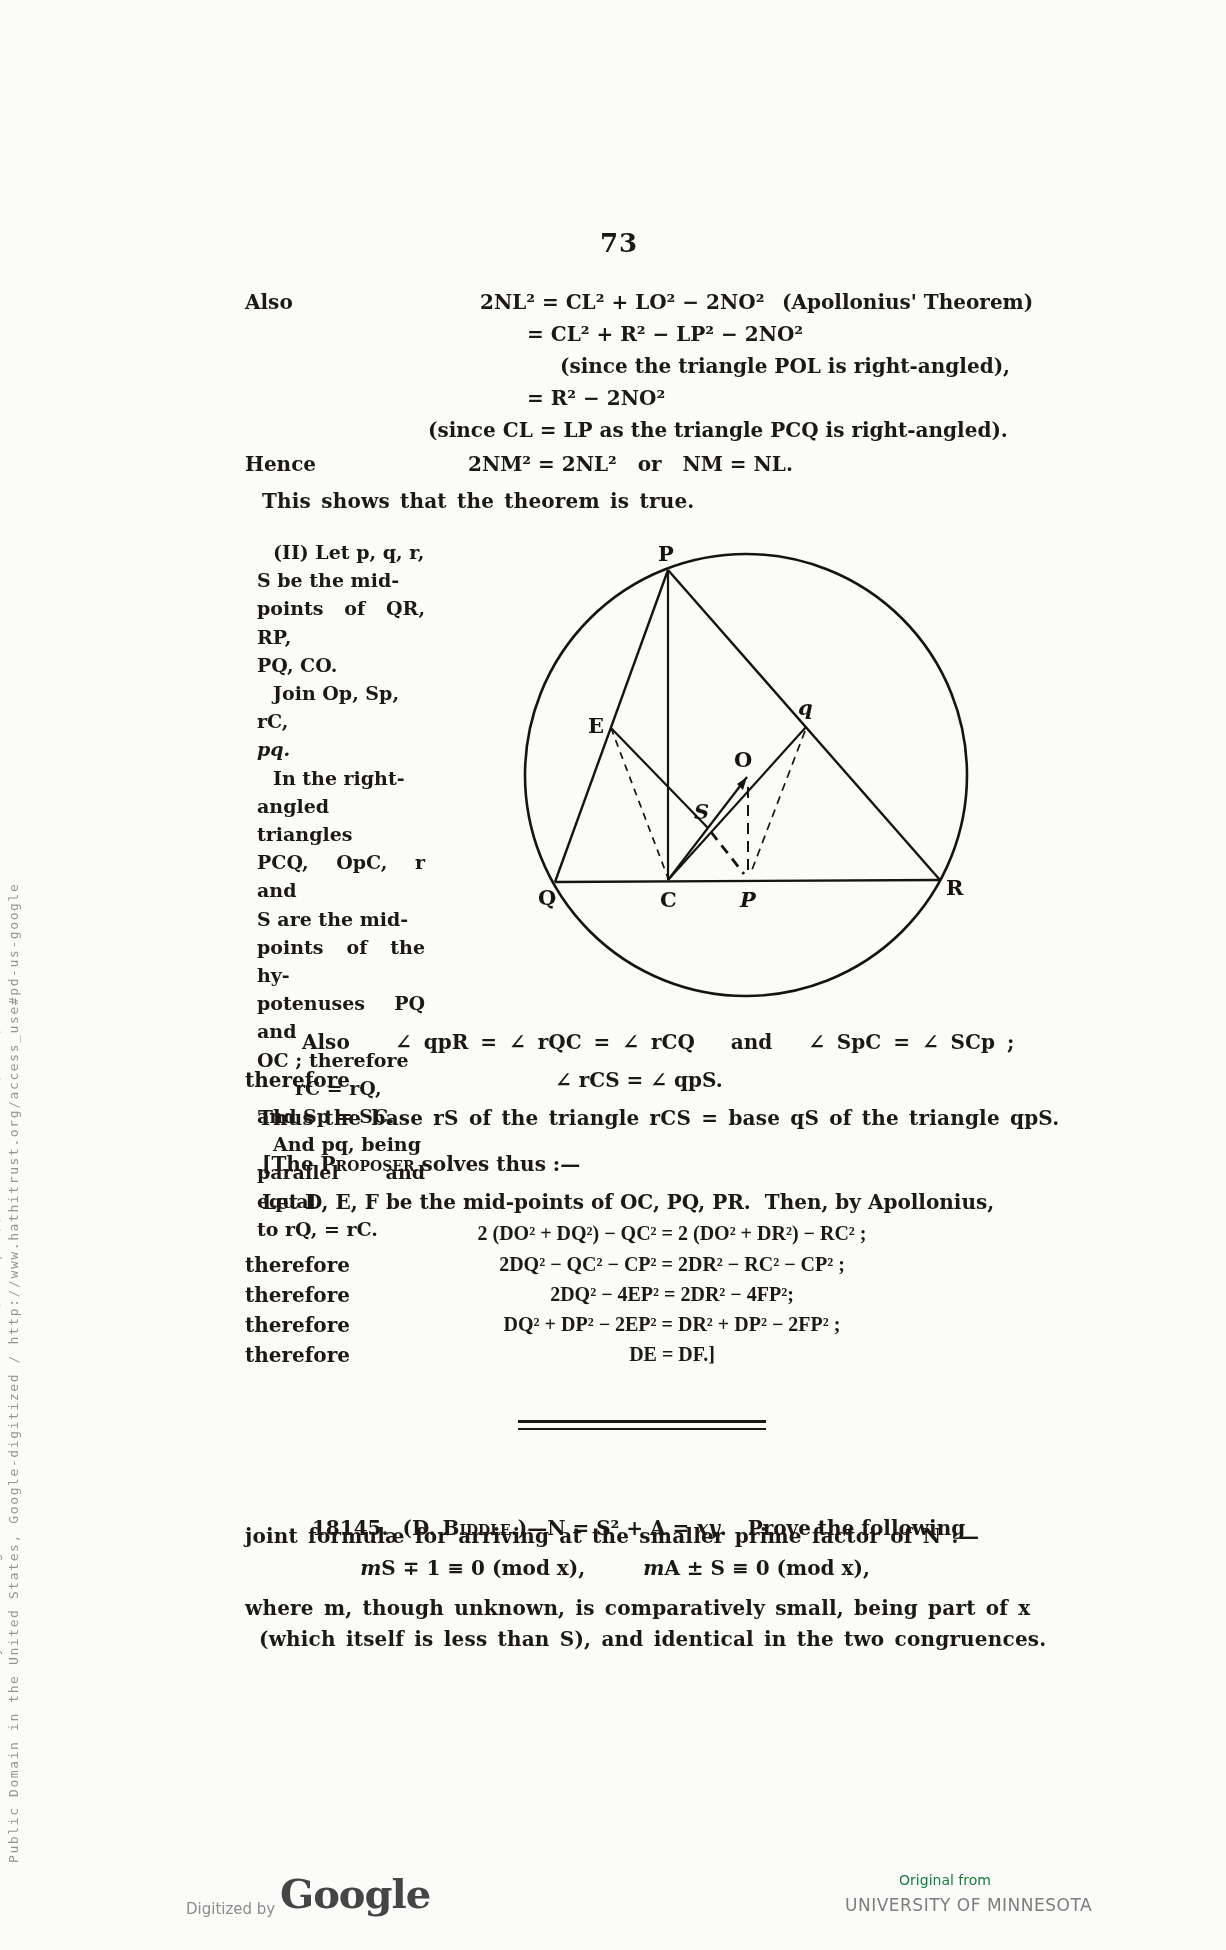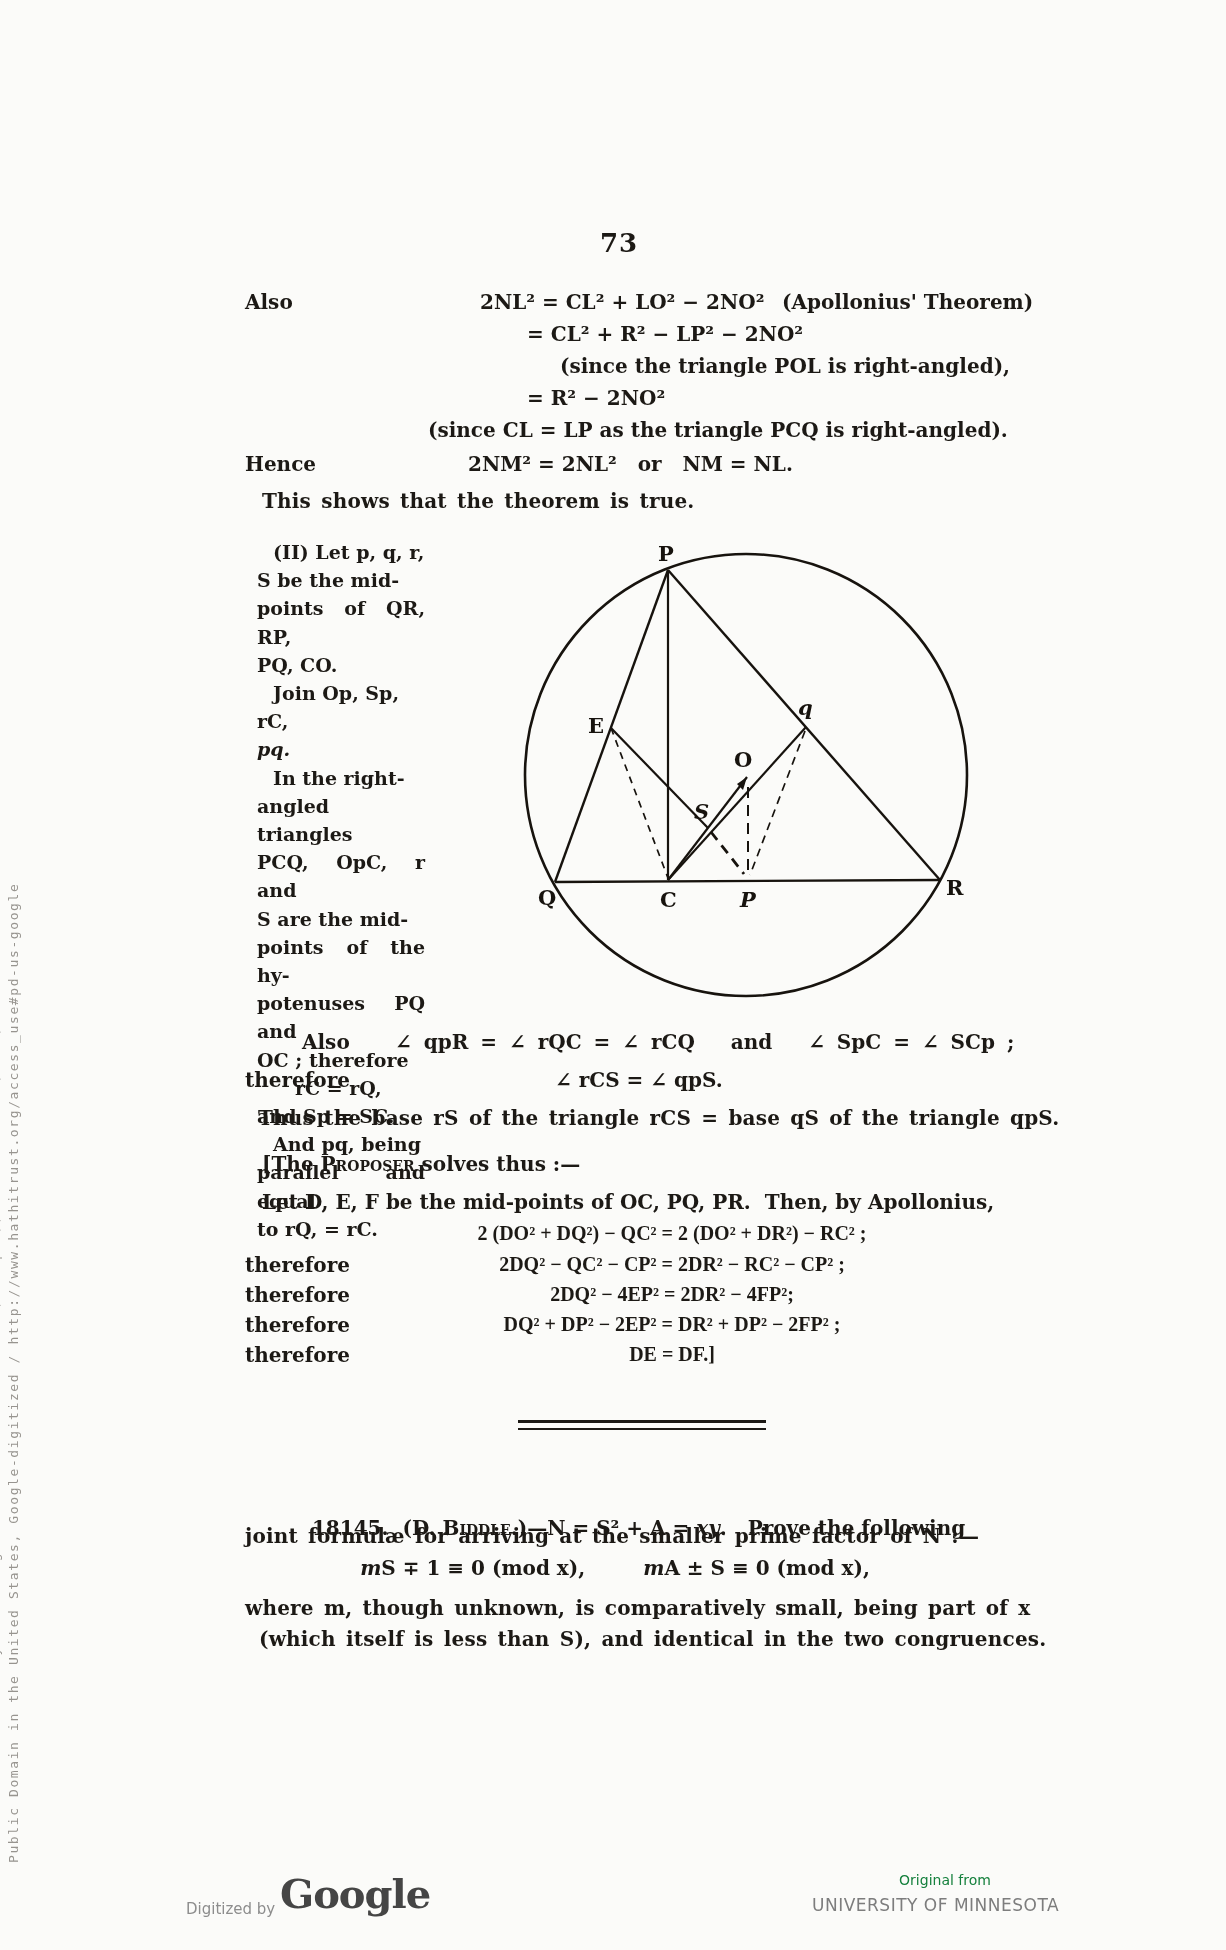--- a/index.html
+++ b/index.html
@@ -150,13 +150,13 @@
 </div>
 <div class="abs ink t20 ws" style="left:245px; top:1596px;">where m, though unknown, is comparatively small, being part of x</div>
 <div class="abs ink t20 ws" style="left:259px; top:1627px;">(which itself is less than S), and identical in the two congruences.</div>
 
 <div class="abs margin-text" style="left:2px; top:1848px;">Generated at University of Chicago on 2023-11-21 21:58 GMT  /  https://hdl.handle.net/2027/umn.31951d00111584l</div>
 <div class="abs margin-text" style="left:21px; top:1848px;">Public Domain in the United States, Google-digitized  /  http://www.hathitrust.org/access_use#pd-us-google</div>
 
 <div class="abs foot-sans digitized" style="left:186px; top:1900px;">Digitized by</div>
 <div class="abs glogo" style="left:280px; top:1870px;">Google</div>
 <div class="abs foot-sans orig-from" style="left:845px; top:1872px;">Original from</div>
-<div class="abs foot-sans institution" style="left:812px; top:1895px;">UNIVERSITY OF MINNESOTA</div>
+<div class="abs foot-sans institution" style="left:845px; top:1895px;">UNIVERSITY OF MINNESOTA</div>
 
 </body></html>

